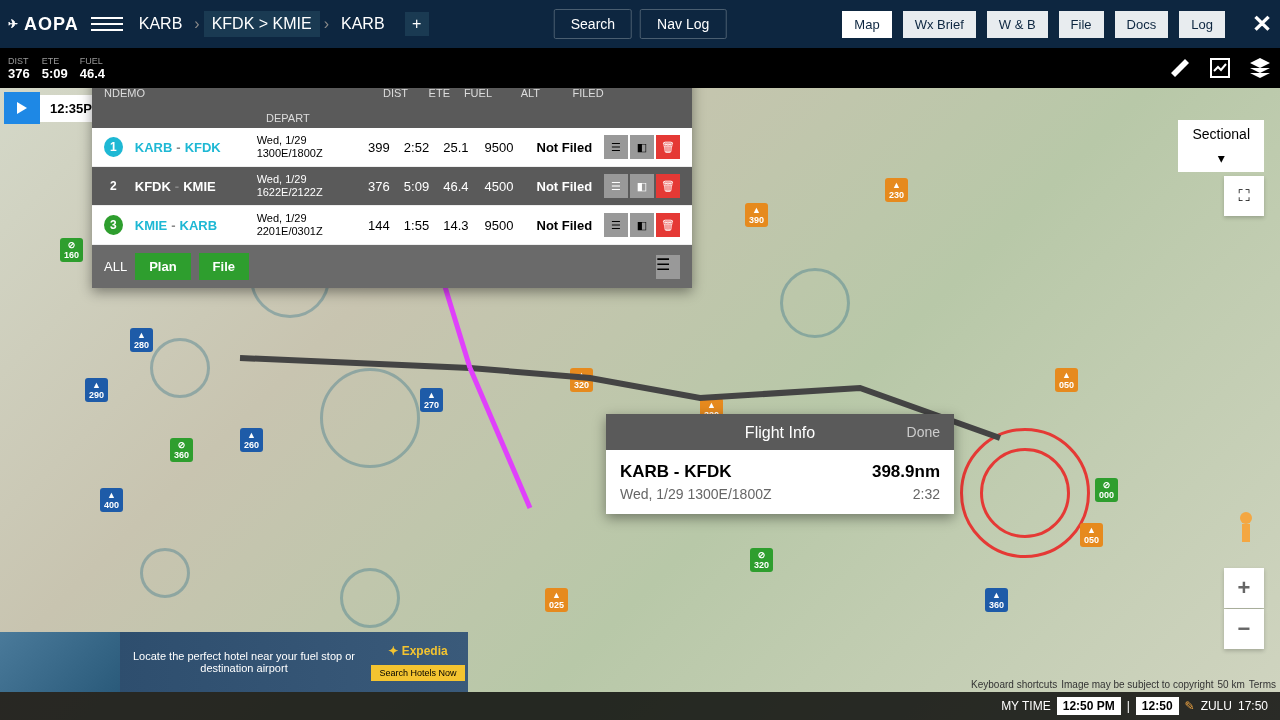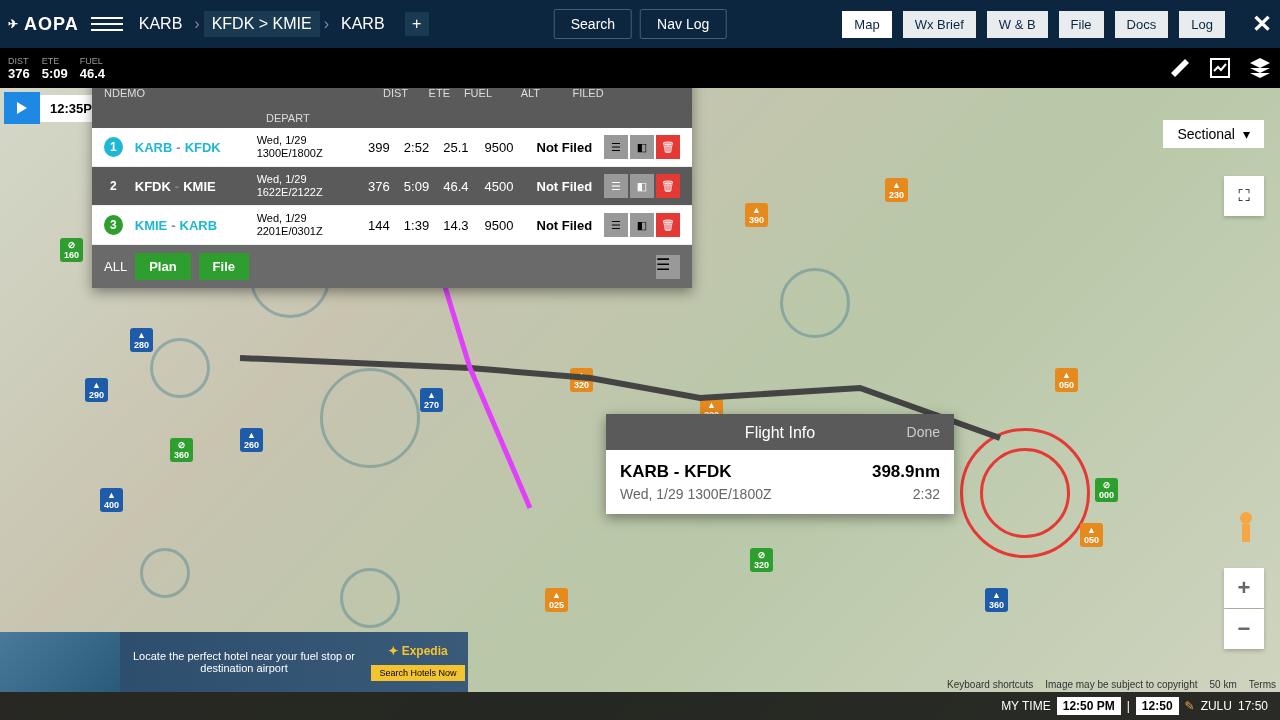--- a/index.html
+++ b/index.html
@@ -91,21 +91,21 @@
 
 .flight-popup { position: absolute; top: 326px; left: 606px; width: 348px; background: #fff; box-shadow: 0 4px 12px rgba(0,0,0,0.4); z-index: 55; }
 .flight-popup-header { background: #5a5a5a; color: #fff; padding: 10px 14px; display: flex; }
 .flight-popup-title { font-weight: normal; font-size: 16px; position: absolute; left: 50%; transform: translateX(-50%); }
 .flight-popup-done { margin-left: auto; color: #ccc; font-size: 14px; cursor: pointer; }
 .flight-popup-body { padding: 12px 14px; }
 .flight-popup-route { display: flex; justify-content: space-between; font-weight: bold; font-size: 17px; }
 .flight-popup-meta { display: flex; justify-content: space-between; color: #666; font-size: 14px; margin-top: 4px; }
 
 
-.sectional-dd { position: absolute; top: 32px; right: 16px; background: #fff; padding: 6px 14px; font-size: 14px; display: flex; align-items: center; gap: 8px; cursor: pointer; z-index: 50; }
+.sectional-dd { position: absolute; top: 32px; right: 16px; background: #fff; padding: 6px 14px; font-size: 14px; display: flex; align-items: center; gap: 8px; cursor: pointer; z-index: 50; flex-direction: column; }
 
 
 .map-controls-right { position: absolute; right: 16px; top: 88px; z-index: 50; }
 .fullscreen-btn { width: 40px; height: 40px; background: #fff; display: flex; align-items: center; justify-content: center; cursor: pointer; box-shadow: 0 2px 4px rgba(0,0,0,0.2); }
 .zoom-controls { position: absolute; right: 16px; bottom: 70px; z-index: 50; }
 .zoom-btn { width: 40px; height: 40px; background: #fff; display: flex; align-items: center; justify-content: center; font-size: 22px; font-weight: bold; cursor: pointer; box-shadow: 0 2px 4px rgba(0,0,0,0.2); margin-bottom: 1px; color: #666; }
 .pegman { position: absolute; right: 18px; bottom: 170px; width: 32px; height: 40px; z-index: 50; }
 
 
 .bottom-bar { position: absolute; bottom: 0; left: 0; right: 0; height: 28px; background: rgba(0,0,0,0.8); color: #fff; display: flex; align-items: center; padding: 0 12px; font-size: 12px; z-index: 40; }
@@ -114,21 +114,21 @@
 
 
 .ad-banner { position: absolute; bottom: 28px; left: 0; width: 468px; height: 60px; background: linear-gradient(90deg, #2a4a6a 0%, #3a5a7a 100%); display: flex; align-items: center; z-index: 45; }
 .ad-img { width: 120px; height: 60px; background: linear-gradient(135deg, #4a7a9a, #2a5a7a); }
 .ad-text { flex: 1; color: #fff; font-size: 11px; text-align: center; padding: 0 8px; }
 .ad-right { width: 100px; text-align: center; }
 .ad-logo { color: #f4c430; font-size: 12px; font-weight: bold; margin-bottom: 4px; }
 .ad-cta { background: #f4c430; color: #000; font-size: 9px; padding: 3px 8px; display: inline-block; }
 
 
-.map-attrib { position: absolute; bottom: 30px; right: 4px; font-size: 10px; color: #333; display: flex; gap: 12px; z-index: 42; }
+.map-attrib { position: absolute; bottom: 30px; right: 4px; font-size: 10px; color: #333; display: flex; gap: 4px; z-index: 42; }
 
 
 .route-line { position: absolute; z-index: 30; stroke-width: 6; fill: none; }
 </style>
 </head>
 <body>
 
 <div class="header">
   <div class="logo">
     <span class="logo-wings">✈</span>
@@ -299,21 +299,21 @@
     <div class="trip-row">
       <span class="row-num n3">3</span>
       <span class="row-route">
         <span class="origin">KMIE</span><span class="sep">-</span><span class="dest">KARB</span>
       </span>
       <span class="row-depart">
         <div>Wed, 1/29</div>
         <div>2201E/0301Z</div>
       </span>
       <span class="row-val">144</span>
-      <span class="row-val">1:39</span>
+      <span class="row-val">1:55</span>
       <span class="row-val">14.3</span>
       <span class="row-alt">9500</span>
       <span class="row-filed">Not Filed</span>
       <span class="row-actions">
         <span class="row-action-btn">☰</span>
         <span class="row-action-btn">◧</span>
         <span class="row-action-btn delete">🗑</span>
       </span>
     </div>
 

